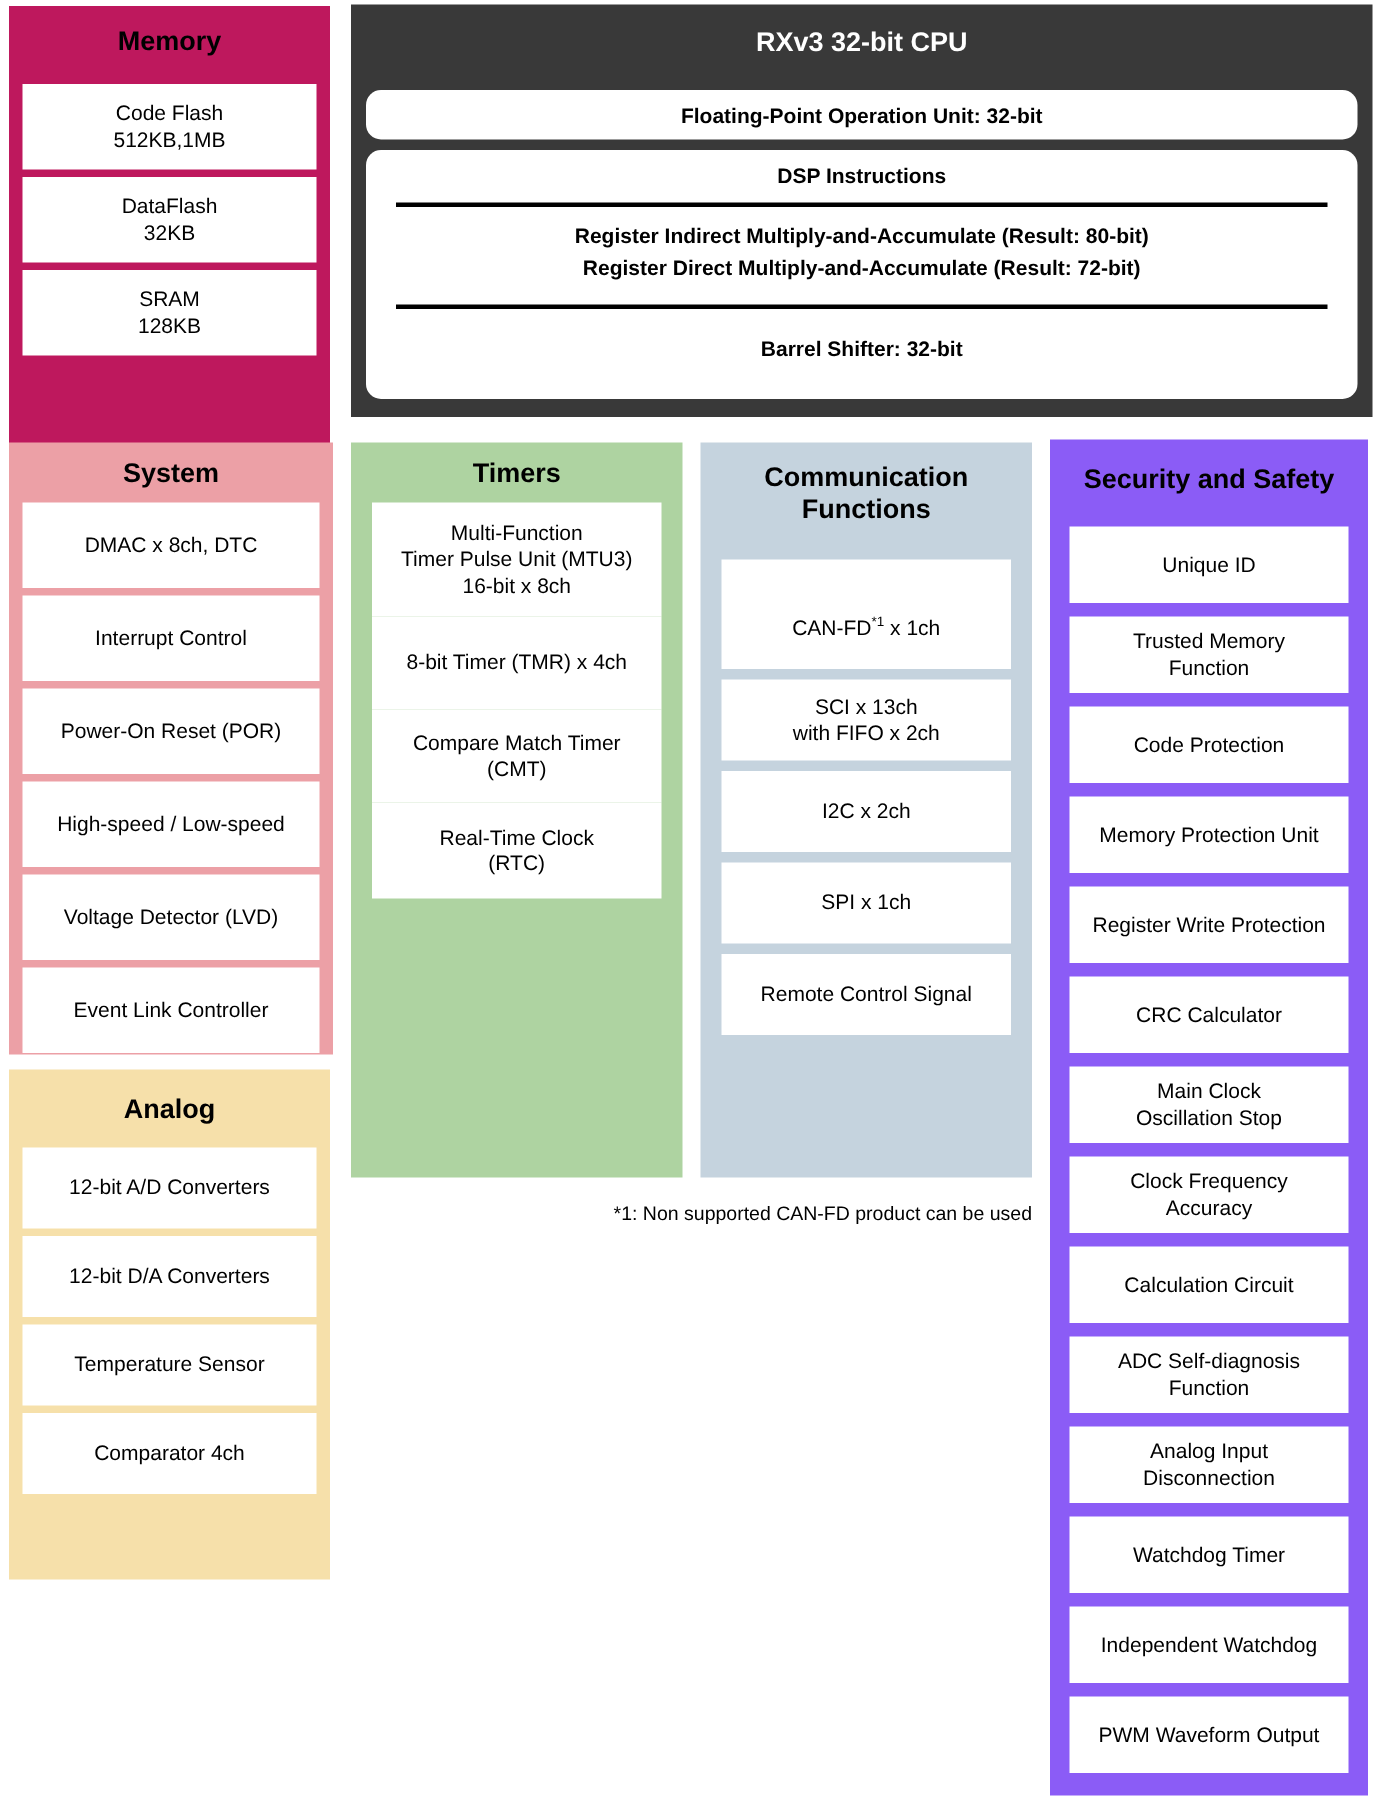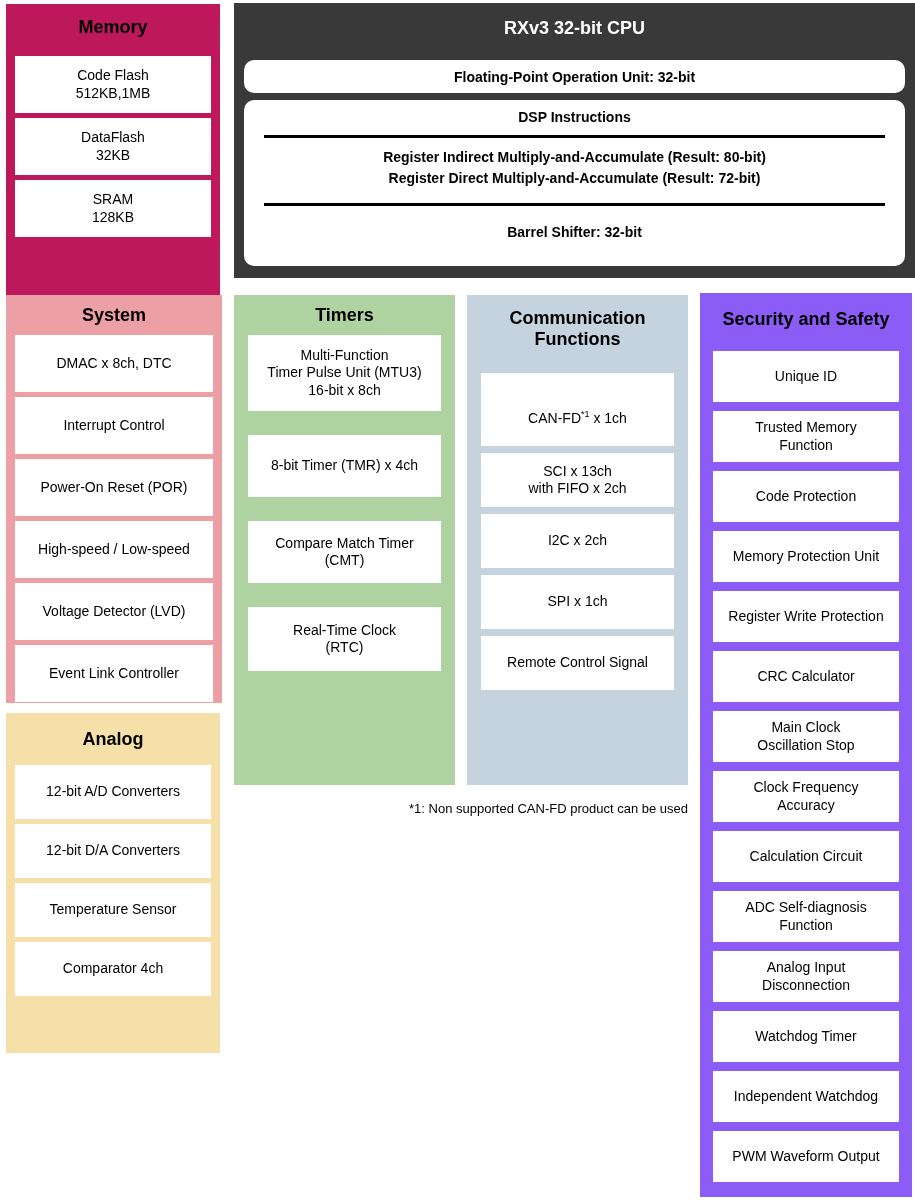--- a/index.html
+++ b/index.html
@@ -56,21 +56,21 @@
 
   
   .analog { left: 6px; top: 713px; width: 214px; height: 340px; background: #f6e0aa; }
   .analog h2 { margin: 16px 0 15px; }
   .analog .items { gap: 5px; padding: 0 9px; }
   .analog .item { height: 54px; }
 
   
   .timers { left: 234px; top: 295px; width: 221px; height: 490px; background: #aed3a1; }
   .timers h2 { margin: 10px 0 9px; }
-  .timers .items { gap: 24px; padding: 0 14px; }
+  .timers .items { gap: 0; padding: 0 14px; }
   .timers .item { height: 62px; }
   .timers .item:first-child { height: 76px; }
   .timers .item:last-child { height: 64px; }
 
   
   .communication { left: 467px; top: 295px; width: 221px; height: 490px; background: #c5d3de; }
   .communication h2 { margin: 13px 0 0; }
   .communication .items { gap: 7px; padding: 0 14px; margin-top: 23px; }
   .communication .item { height: 54px; }
   .communication .item:first-child { height: 73px; }

